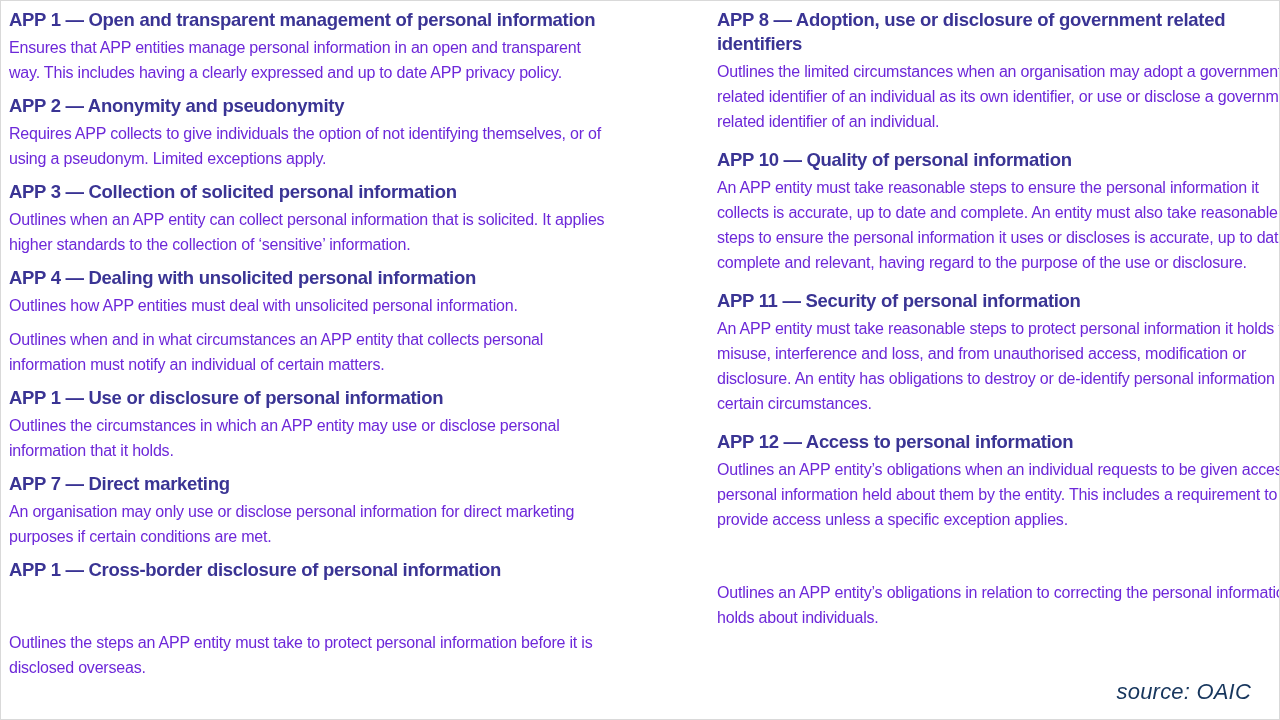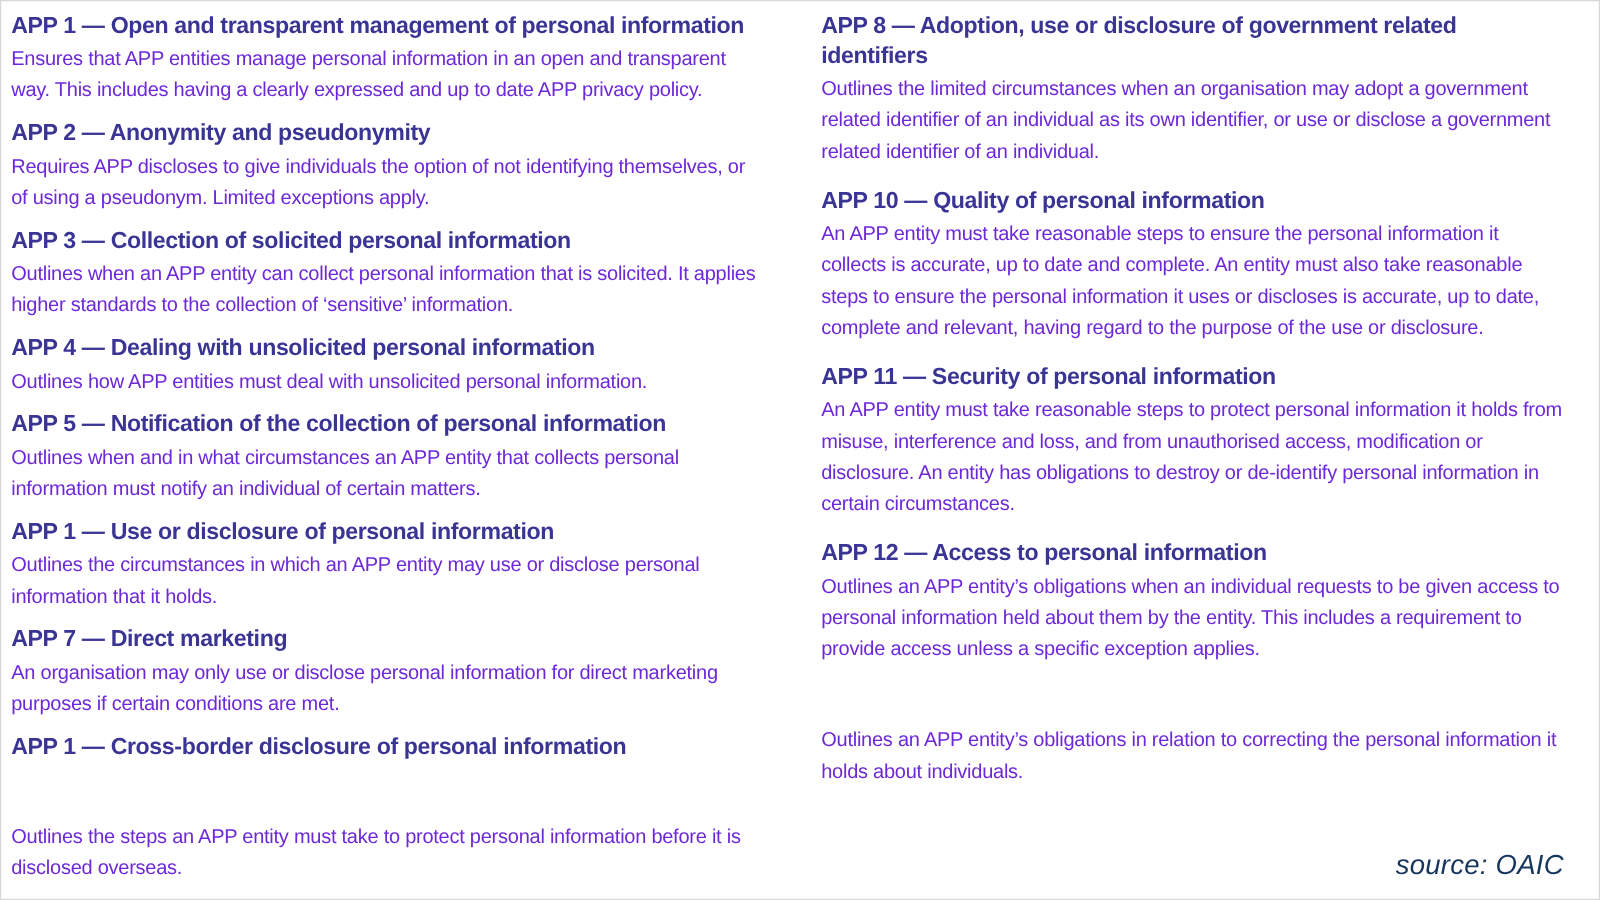--- a/index.html
+++ b/index.html
@@ -13,21 +13,21 @@
     width: 1280px;
     height: 720px;
     background: #ffffff;
     border: 1px solid #d9d9d9;
     font-family: "Liberation Sans", sans-serif;
     overflow: hidden;
   }
   .columns {
     display: flex;
     padding: 7px 10px 0 8px;
-    gap: 44px;
+    gap: 104px;
   }
   .col-left  { width: 604px; flex: none; }
   .col-right { width: 594px; flex: none; }
   .app-title {
     font-size: 18.5px;
     font-weight: bold;
     line-height: 24px;
     letter-spacing: -0.3px;
     color: #3a3494;
     margin: 0 0 3px 0;
@@ -57,32 +57,31 @@
 <div class="slide">
   <div class="columns">
 
     <div class="col-left">
       <section class="app-item">
         <h2 class="app-title">APP 1 — Open and transparent management of personal information</h2>
         <p class="app-desc">Ensures that APP entities manage personal information in an open and transparent way. This includes having a clearly expressed and up to date APP privacy policy.</p>
       </section>
       <section class="app-item">
         <h2 class="app-title">APP 2 — Anonymity and pseudonymity</h2>
-        <p class="app-desc">Requires APP discloses to give individuals the option of not identifying themselves, or of using a pseudonym. Limited exceptions apply.</p>
+        <p class="app-desc">Requires APP collects to give individuals the option of not identifying themselves, or of using a pseudonym. Limited exceptions apply.</p>
       </section>
       <section class="app-item">
         <h2 class="app-title">APP 3 — Collection of solicited personal information</h2>
         <p class="app-desc">Outlines when an APP entity can collect personal information that is solicited. It applies higher standards to the collection of ‘sensitive’ information.</p>
       </section>
       <section class="app-item">
         <h2 class="app-title">APP 4 — Dealing with unsolicited personal information</h2>
         <p class="app-desc">Outlines how APP entities must deal with unsolicited personal information.</p>
       </section>
       <section class="app-item">
-        <h2 class="app-title">APP 5 — Notification of the collection of personal information</h2>
         <p class="app-desc">Outlines when and in what circumstances an APP entity that collects personal information must notify an individual of certain matters.</p>
       </section>
       <section class="app-item">
         <h2 class="app-title">APP 1 — Use or disclosure of personal information</h2>
         <p class="app-desc">Outlines the circumstances in which an APP entity may use or disclose personal information that it holds.</p>
       </section>
       <section class="app-item">
         <h2 class="app-title">APP 7 — Direct marketing</h2>
         <p class="app-desc">An organisation may only use or disclose personal information for direct marketing purposes if certain conditions are met.</p>
       </section>

